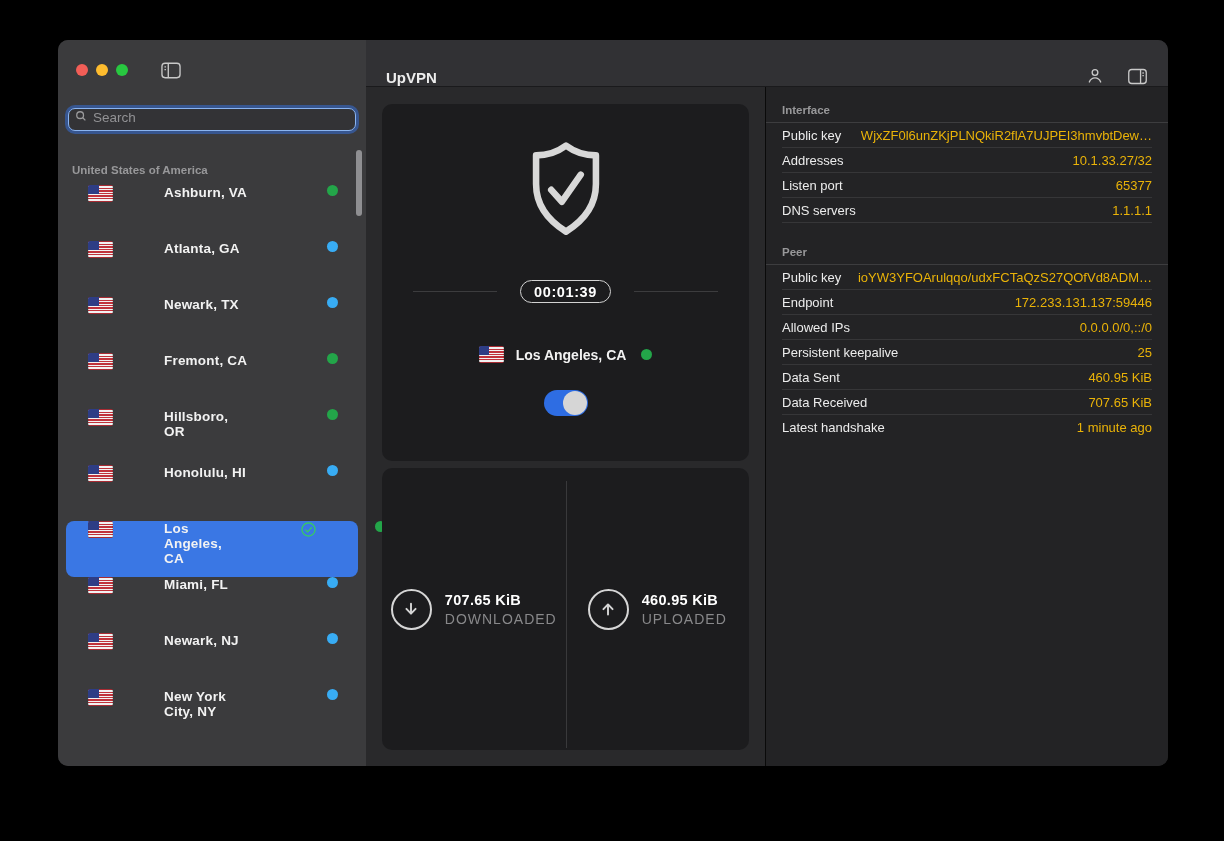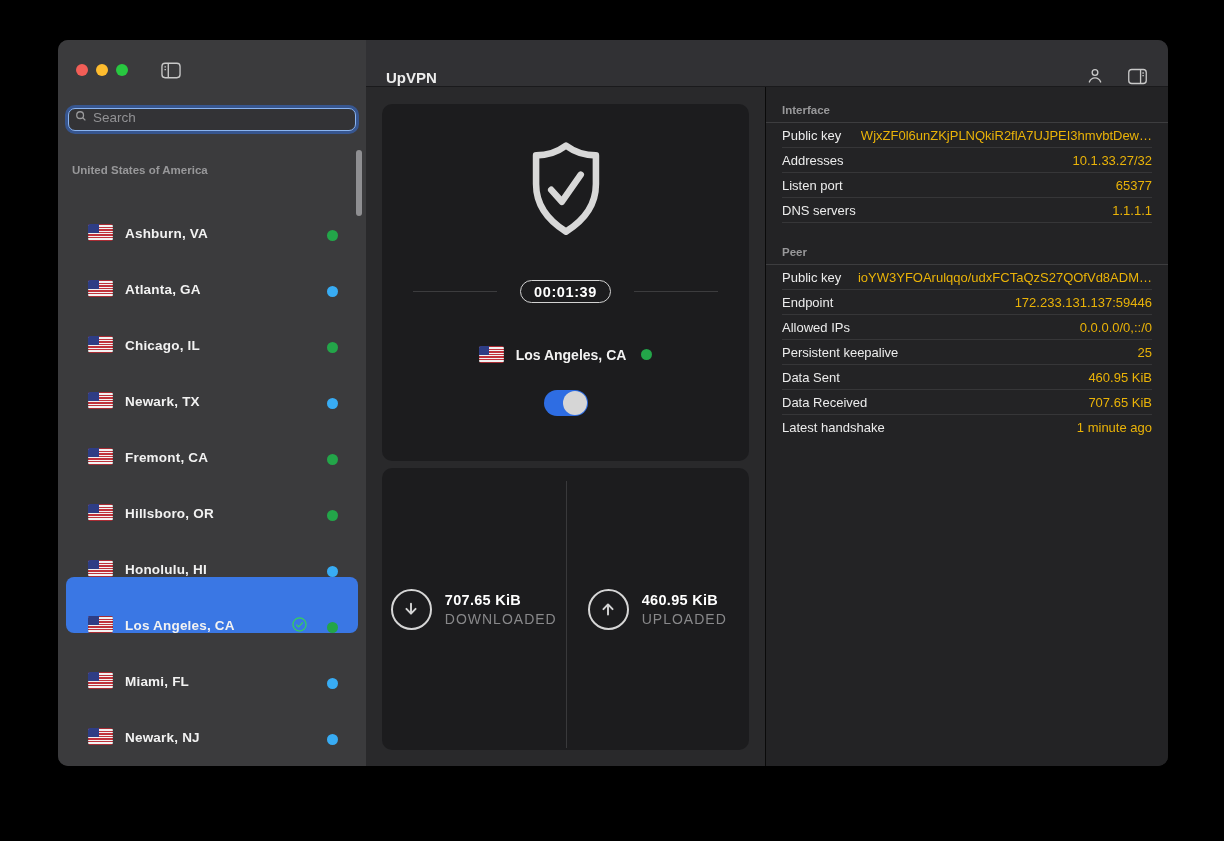--- a/index.html
+++ b/index.html
@@ -28,21 +28,21 @@
   }
   .search-wrap svg{flex-shrink:0;}
   .search-wrap input{
     background:transparent;border:none;outline:none;width:100%;margin-left:3px;
     color:#e5e5e5;font-size:13.5px;caret-color:#7fb0ef;
     font-family:"Liberation Sans","DejaVu Sans",sans-serif;
   }
   .search-wrap input::placeholder{color:#929295;}
   .section-label{margin:33px 0 0 14px;color:#98989a;font-size:11.5px;font-weight:bold;flex-shrink:0;}
   .loc-list{margin-top:9px;padding:0 8px;}
-  .loc-row{display:flex;align-items:flex-end;height:56px;padding:0 20px 0 22px;border-radius:8px;}
+  .loc-row{display:flex;align-items:flex-start;height:56px;padding:0 20px 0 22px;border-radius:8px;gap:39px;}
   .loc-row.selected{background:#3a77e4;}
   .loc-label{margin-left:12px;font-weight:bold;font-size:13.5px;color:#f2f2f2;letter-spacing:.2px;}
   .loc-spacer{flex:1;}
   .check-wrap{margin-right:19px;height:17px;}
   .status-dot{width:11px;height:11px;border-radius:50%;flex-shrink:0;}
   .status-dot[data-status="green"]{background:#23a549;}
   .status-dot[data-status="blue"]{background:#38acf4;}
   .scroll-thumb{position:absolute;right:4px;top:110px;width:6px;height:66px;border-radius:3px;background:#8f8f92;}
   
   .flag{
@@ -147,26 +147,20 @@
         <span class="status-dot" data-status="green"></span>
       </div>
 
       <div class="loc-row">
         <span class="flag"></span>
         <span class="loc-label">Atlanta, GA</span>
         <span class="loc-spacer"></span>
         <span class="status-dot" data-status="blue"></span>
       </div>
 
-      <div class="loc-row">
-        <span class="flag"></span>
-        <span class="loc-label">Chicago, IL</span>
-        <span class="loc-spacer"></span>
-        <span class="status-dot" data-status="green"></span>
-      </div>
 
       <div class="loc-row">
         <span class="flag"></span>
         <span class="loc-label">Newark, TX</span>
         <span class="loc-spacer"></span>
         <span class="status-dot" data-status="blue"></span>
       </div>
 
       <div class="loc-row">
         <span class="flag"></span>

